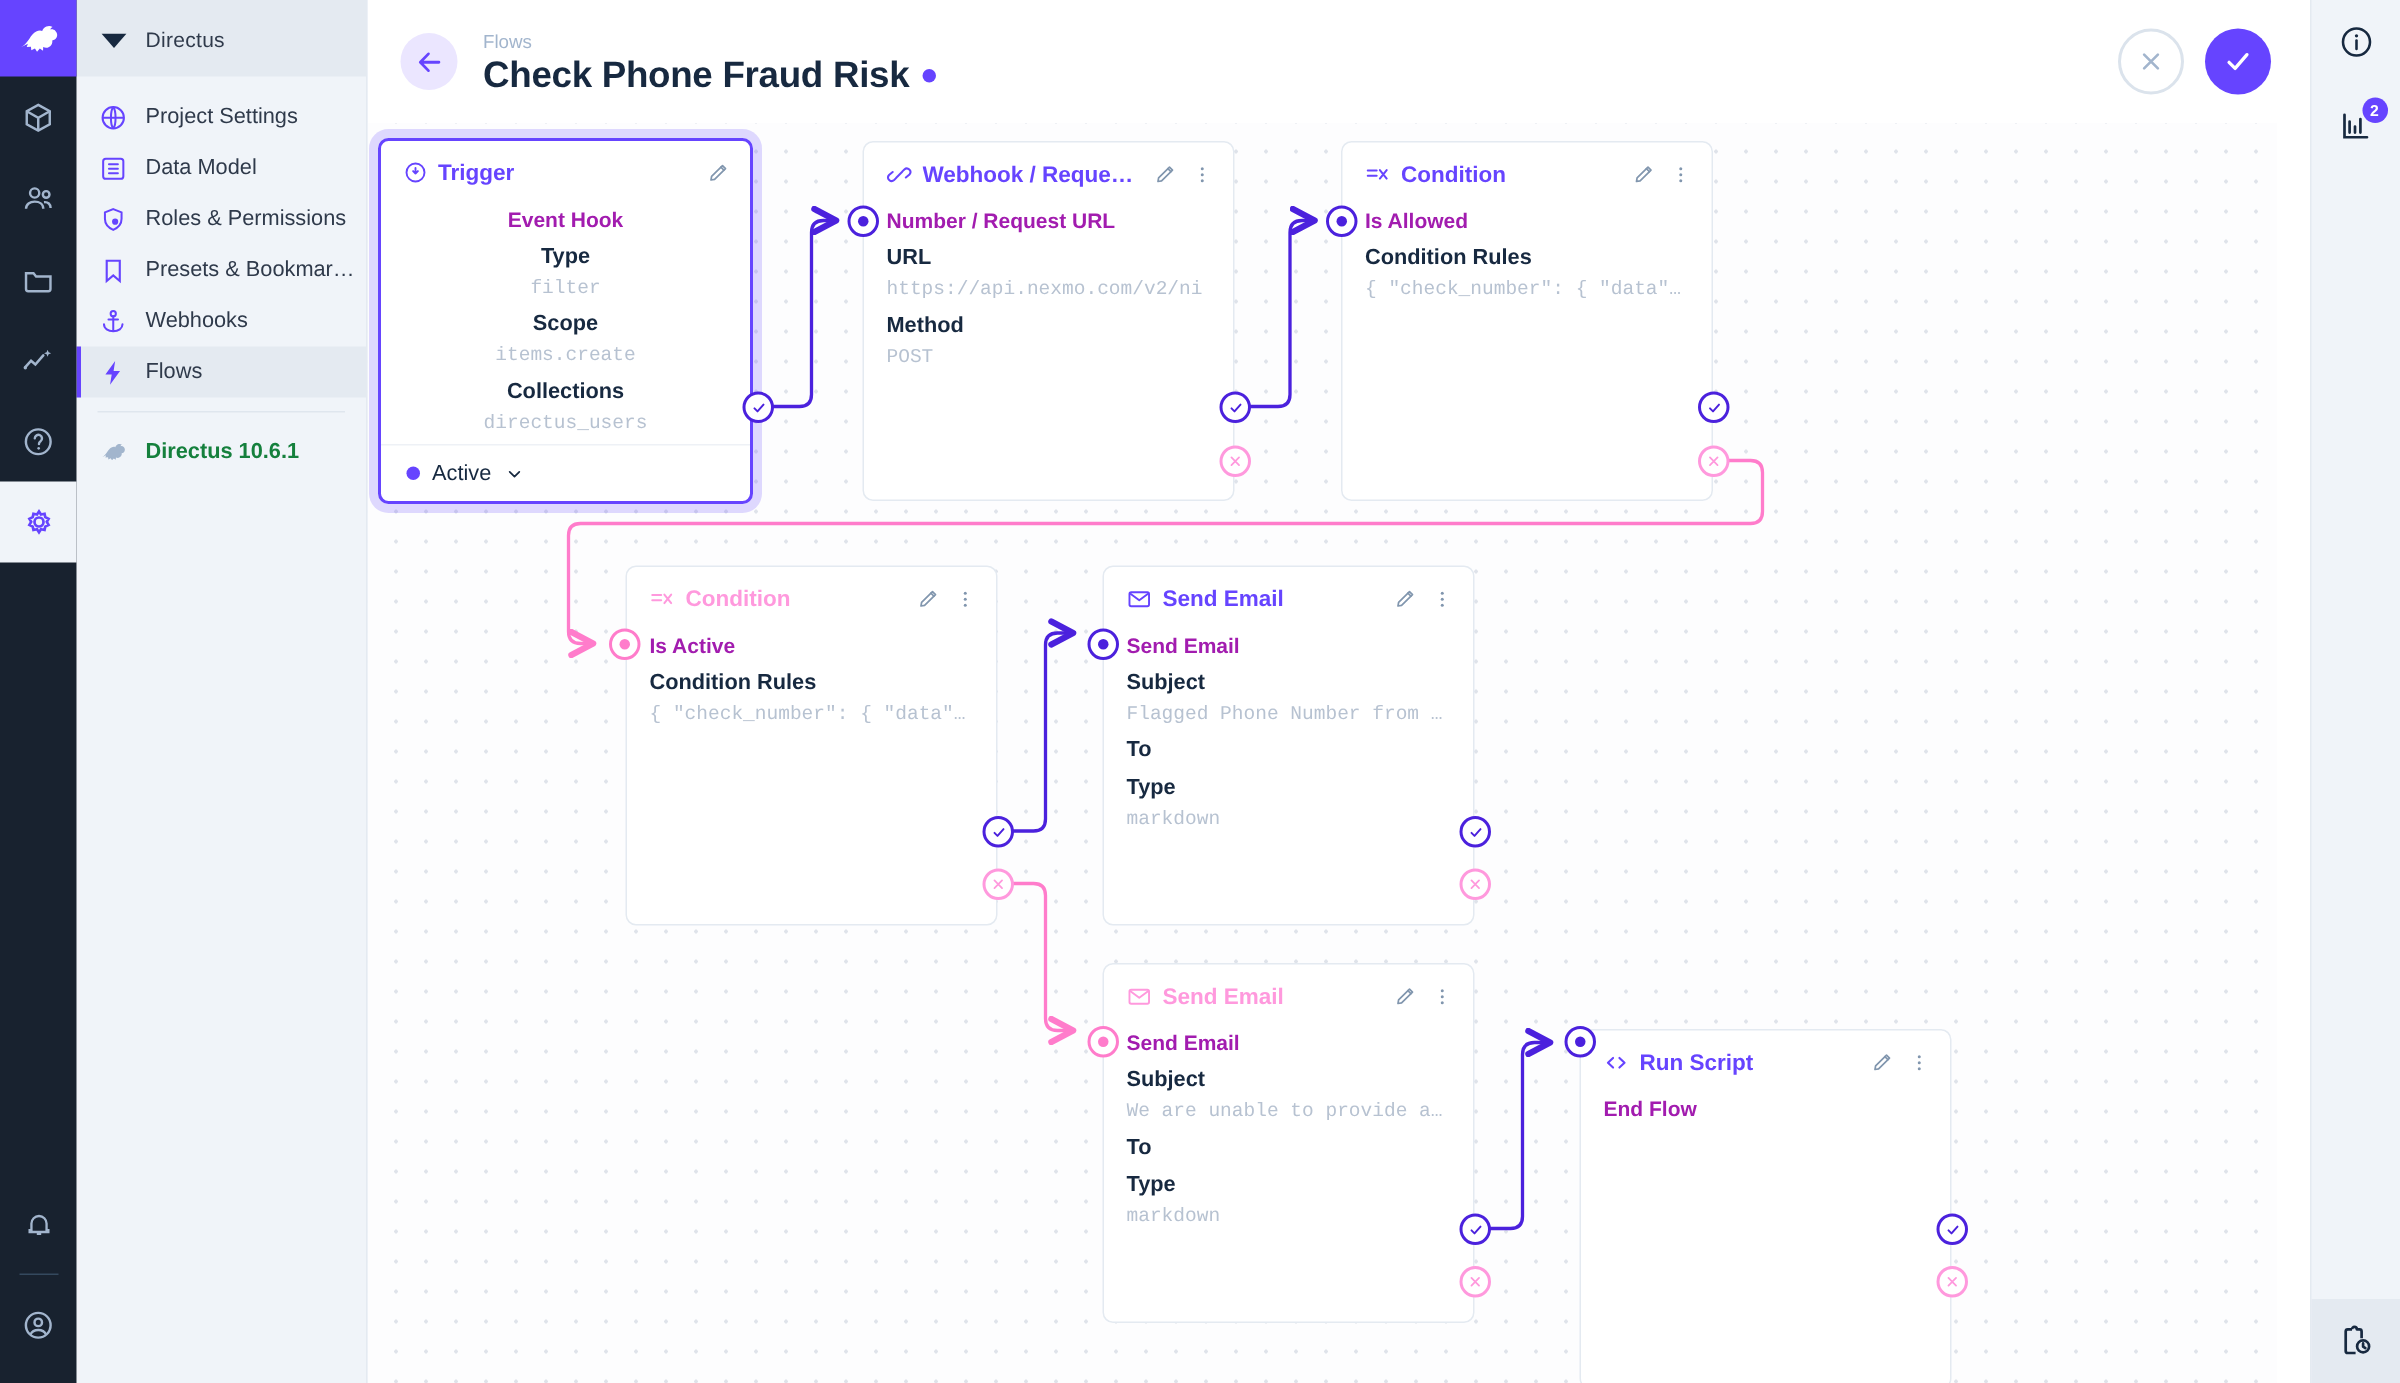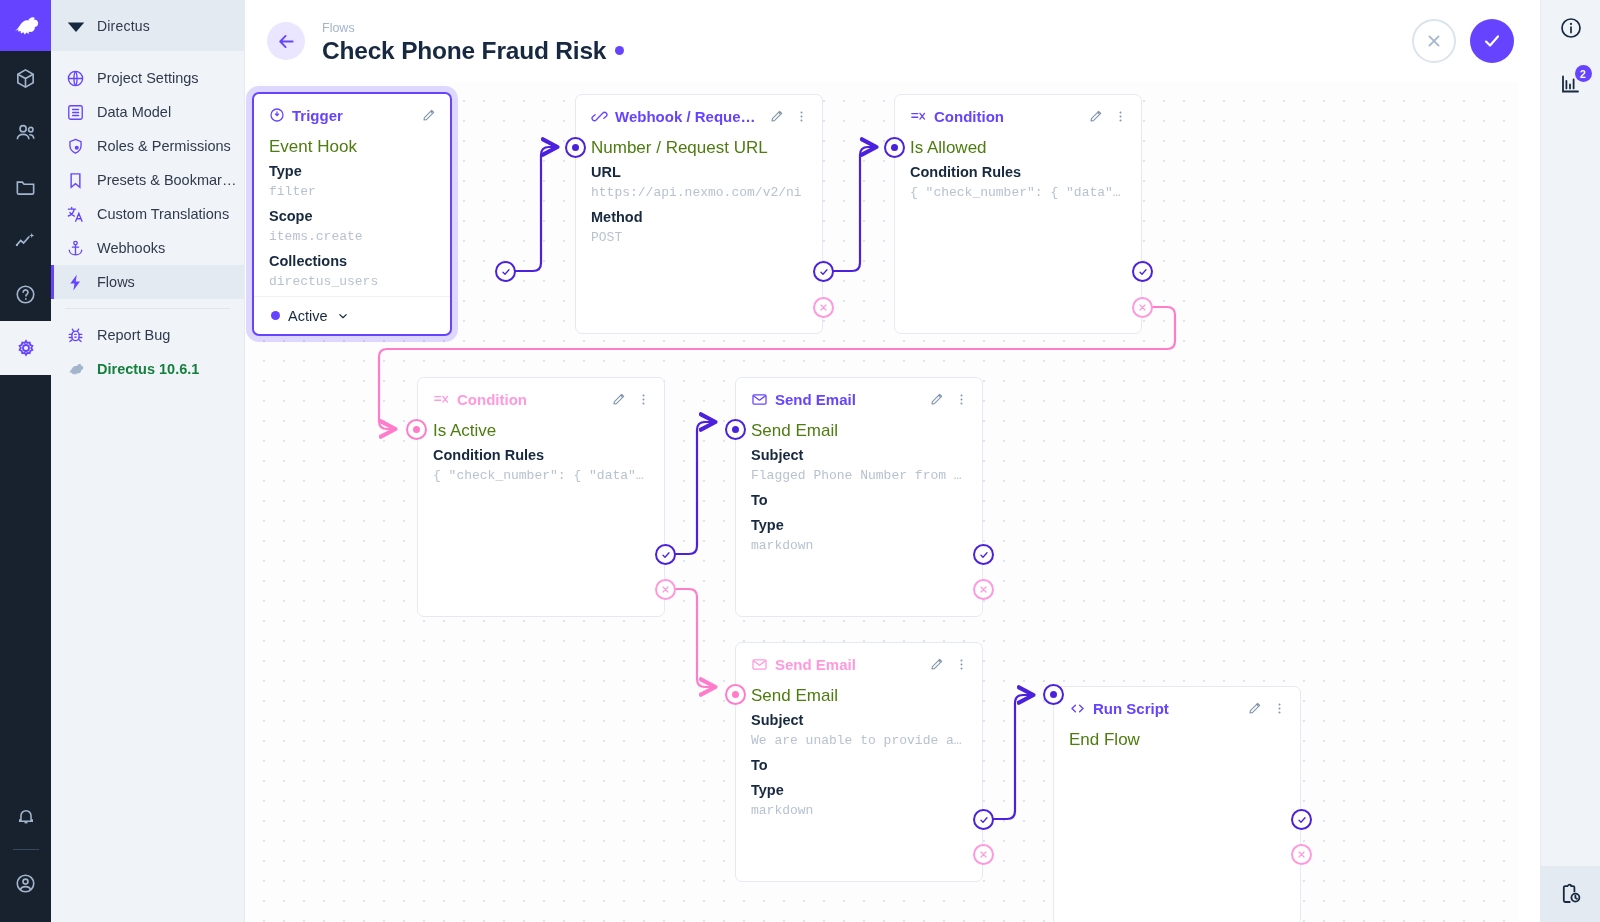--- a/index.html
+++ b/index.html
@@ -90,33 +90,33 @@
   .edges { position: absolute; left: 0; top: 0; width: 1273px; height: 862px; pointer-events: none; }
 
   
   .node {
     position: absolute; background: #ffffff; border: 1px solid #e4eaf1;
     border-radius: 7px; width: 248px; height: 240px;
   }
   .node.trigger {
     border: 2px solid #6644ff; border-radius: 7px;
     box-shadow: 0 0 0 6px rgba(102,68,255,0.20);
-    width: 200px; height: 244px;
+    width: 250px; height: 244px; text-align: center;
   }
   .node-head {
     display: flex; align-items: center; height: 42px; padding: 0 13px 0 15px; gap: 7px;
   }
   .node-type { font-size: 15px; font-weight: bold; color: #6644ff; white-space: nowrap; overflow:hidden; text-overflow: ellipsis; }
   .node-type.pink { color: #ff99dd; }
   .nh-ico { color: #6644ff; display: flex; align-items: center; }
   .nh-ico.pink { color: #ff99dd; }
   .nh-tools { margin-left: auto; display: flex; align-items: center; gap: 9px; color: #8196ae; }
   .nh-tools .t { cursor: pointer; display: flex; align-items: center; }
   .node-body { padding: 0 15px; }
-  .node-name { font-size: 17px; color: #4d7c0f; line-height: 21px; margin-bottom: 3px; }
+  .node-name { font-size: 14px; color: #a21caf; line-height: 21px; margin-bottom: 3px; font-weight: bold; }
   .fld-label { font-size: 14.5px; font-weight: bold; color: #172940; line-height: 21px; margin-top: 4px; }
   .fld-value {
     font-family: "Liberation Mono", monospace; font-size: 13px; color: #b7c2d1;
     line-height: 20px; white-space: nowrap; overflow: hidden; text-overflow: clip;
   }
   .trigger-footer {
     position: absolute; left: 0; right: 0; bottom: 0; height: 38px;
     border-top: 1px solid #eef1f6; display: flex; align-items: center; gap: 8px;
     padding: 0 17px; cursor: pointer;
   }
@@ -258,55 +258,37 @@
         <span class="ni-ico">
           <svg width="19" height="19" viewBox="0 0 24 24" fill="none" stroke="currentColor" stroke-width="1.8">
               <path d="M6.5 3.6h11v17l-5.5-4.6-5.5 4.6v-17z"></path>
             </svg>
         </span>
         <span>Presets &amp; Bookmar…</span>
       </div>
       <div class="nav-item">
         <span class="ni-ico">
           <svg width="19" height="19" viewBox="0 0 24 24" fill="none" stroke="currentColor" stroke-width="1.7" stroke-linecap="round">
-            <path d="M3 5.3h9M7.2 3.2v2.1M10.3 5.3c-.6 4.2-3.4 7.3-7.3 8.6M5 9.4c1.1 2.3 3 3.9 5.6 4.6"></path>
-            <path d="M12.2 20.6l4-10.2 4 10.2M13.7 17.4h5"></path>
-          </svg>
-        </span>
-        <span>Custom Translations</span>
-      </div>
-      <div class="nav-item">
-        <span class="ni-ico">
-          <svg width="19" height="19" viewBox="0 0 24 24" fill="none" stroke="currentColor" stroke-width="1.7" stroke-linecap="round">
               <circle cx="12" cy="5.2" r="2.2"></circle>
               <path d="M12 7.4V20M8 10.2h8M4.2 14.2c0 3.4 3.5 5.8 7.8 5.8s7.8-2.4 7.8-5.8"></path>
             </svg>
         </span>
         <span>Webhooks</span>
       </div>
       <div class="nav-item active">
         <span class="ni-ico">
           <svg width="19" height="19" viewBox="0 0 24 24" fill="currentColor">
               <path d="M13.6 2.2L5.4 13.4h5.3l-1.4 8.6 8.4-11.4h-5.4l1.3-8.4z"></path>
             </svg>
         </span>
         <span>Flows</span>
       </div>
 
       <div class="nav-sep"></div>
 
-      <div class="nav-item">
-        <span class="ni-ico">
-          <svg width="19" height="19" viewBox="0 0 24 24" fill="none" stroke="currentColor" stroke-width="1.7" stroke-linecap="round">
-              <rect x="7.5" y="6.5" width="9" height="12" rx="4.5"></rect>
-              <path d="M7.5 10.5H4M7.5 14.5H4M7.5 17.5l-2.6 2M16.5 10.5H20M16.5 14.5H20M16.5 17.5l2.6 2M9.3 6.2L8 4M14.7 6.2L16 4M11 10.5h2M11 14h2"></path>
-            </svg>
-        </span>
-        <span>Report Bug</span>
-      </div>
       <div class="nav-item nav-version">
         <span class="ni-ico">
           <svg width="19" height="17" viewBox="0 0 32 28" fill="currentColor">
               <path d="M3 20c2-1 4-3 6-6 1.5-2.3 3-4.2 5-5.3 1.6-.9 3.2-1 4.3-.4.5-1.4 1.6-2.6 3-3.2 1.6-.7 3.2-.5 4.4.3-.8.3-1.4 1-1.6 1.8 1.3-.3 2.7 0 3.7 1 1.3 1.2 1.6 3 .9 4.6-.6 1.3-1.9 2.1-3.2 2.2.2 1.1 0 2.3-.7 3.3-1.3 2-3.8 2.6-5.8 1.5l-.1 2.7-2.3-1.6-2 2.2-1.5-2.3-2.6 1.3-.3-2.6-3 .3.8-2.4L3 20z"></path>
             </svg>
         </span>
         <span>Directus 10.6.1</span>
       </div>
     </div>
   </div>

